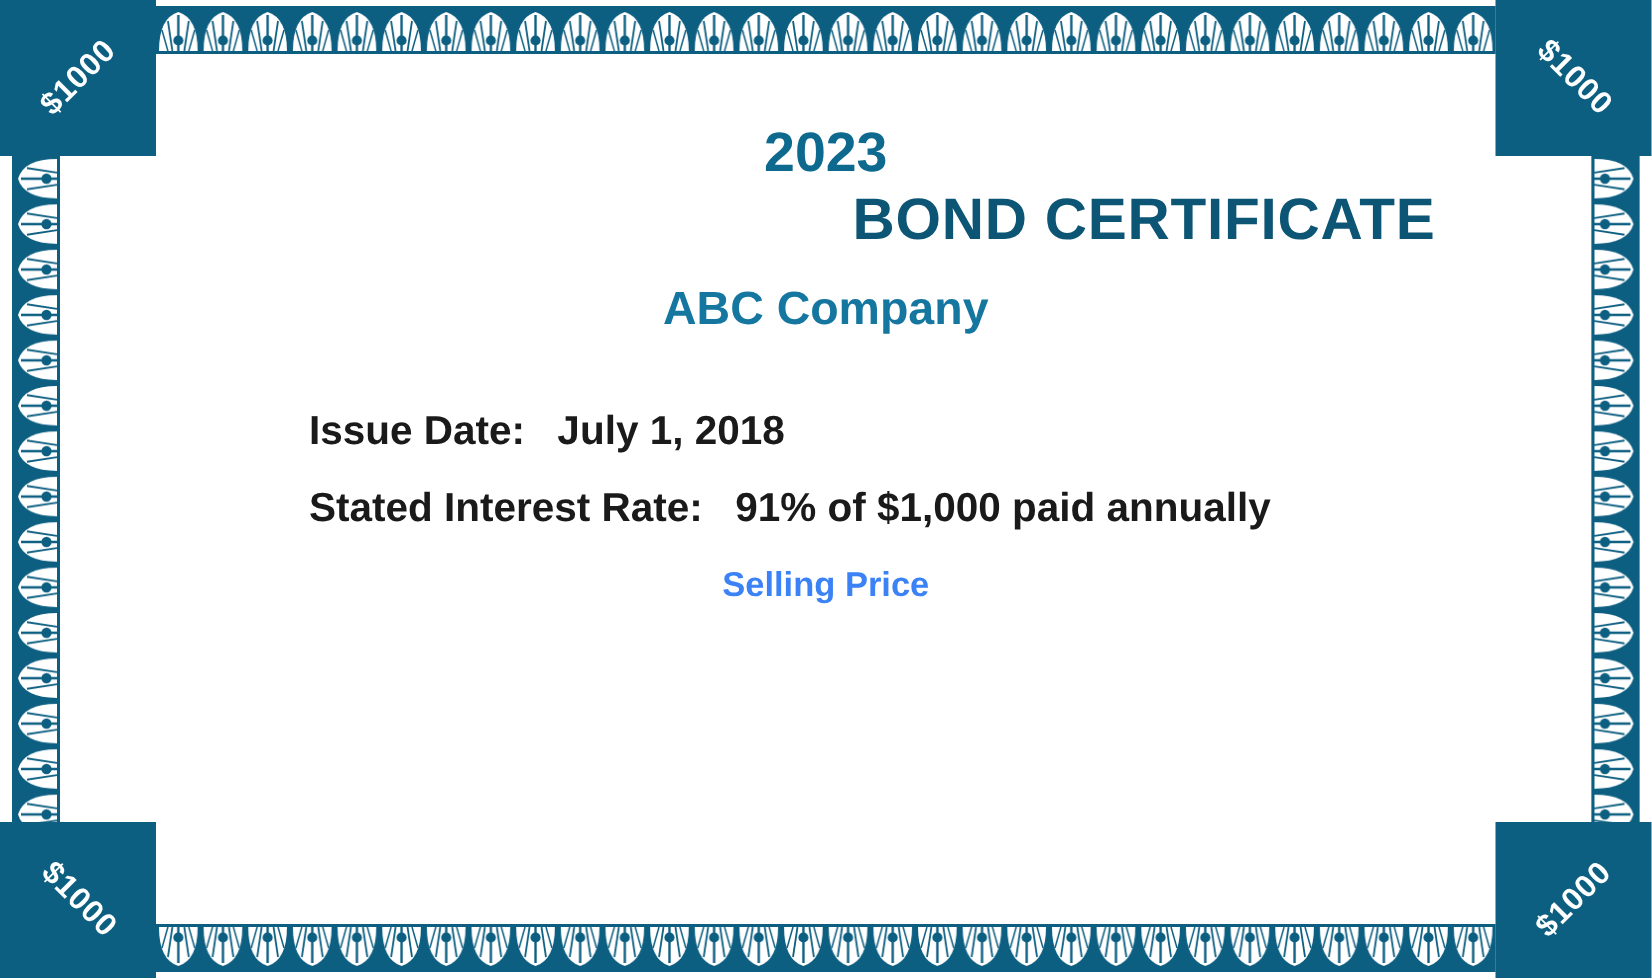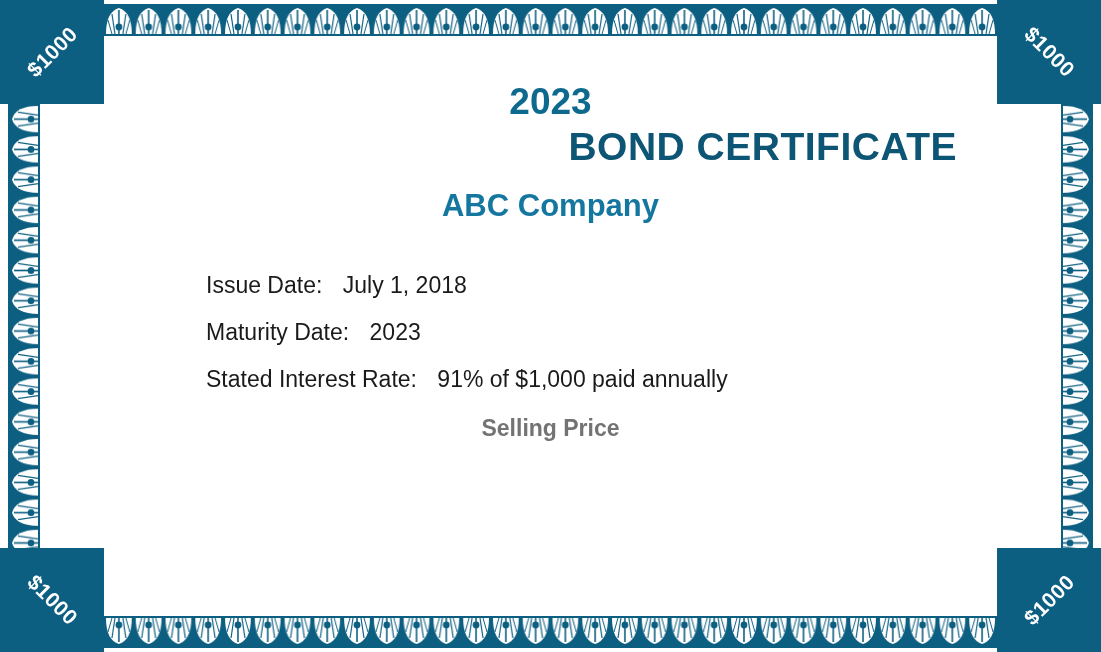--- a/index.html
+++ b/index.html
@@ -112,32 +112,32 @@
     line-height: 1.3;
     margin-top: 16px;
   }
 
   .details {
     margin-top: 48px;
     padding-left: 62px;
   }
   .detail-row {
     color: #1a1a1a;
-    font-weight: normal;
-    font-size: 23px;
+    font-weight: bold;
+    font-size: 27px;
     line-height: 1.0;
     margin-bottom: 24px;
     white-space: nowrap;
   }
   .detail-label { margin-right: 14px; }
   .detail-value { }
 
   .selling-price {
     text-align: center;
-    color: #737373;
+    color: #3b82f6;
     font-weight: bold;
     font-size: 23px;
   }
 </style>
 </head>
 <body>
 
 <div class="certificate">
 
   <div class="border-h border-top">
@@ -229,24 +229,20 @@
     <div class="title-year">2023</div>
     <div class="title-main">BOND CERTIFICATE</div>
     <div class="title-company">ABC Company</div>
 
     <div class="details">
       <div class="detail-row">
         <span class="detail-label">Issue Date:</span>
         <span class="detail-value">July 1, 2018</span>
       </div>
       <div class="detail-row">
-        <span class="detail-label">Maturity Date:</span>
-        <span class="detail-value">2023</span>
-      </div>
-      <div class="detail-row">
         <span class="detail-label">Stated Interest Rate:</span>
         <span class="detail-value">91% of $1,000 paid annually</span>
       </div>
     </div>
 
     <div class="selling-price">Selling Price</div>
   </div>
 
 </div>
 

